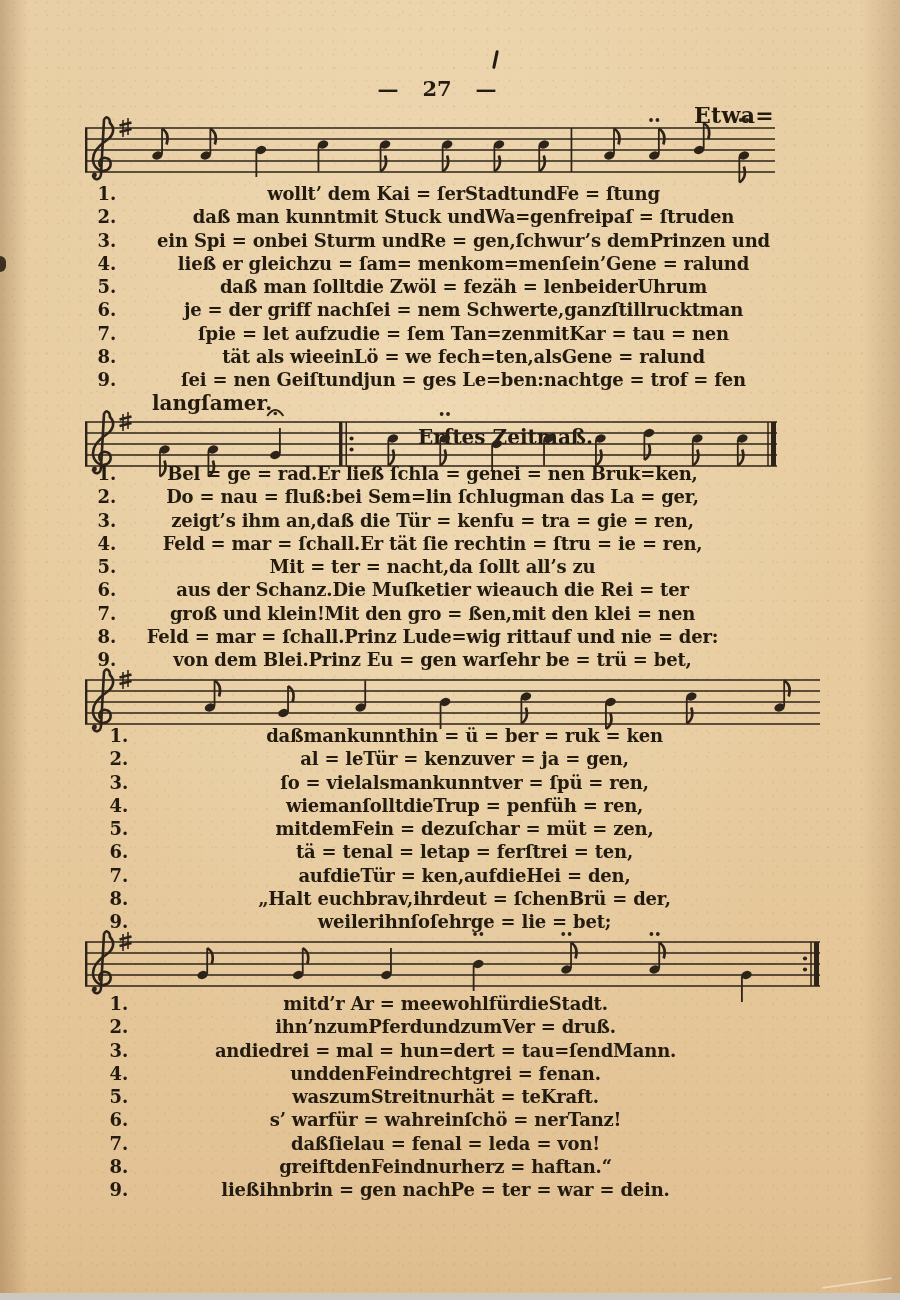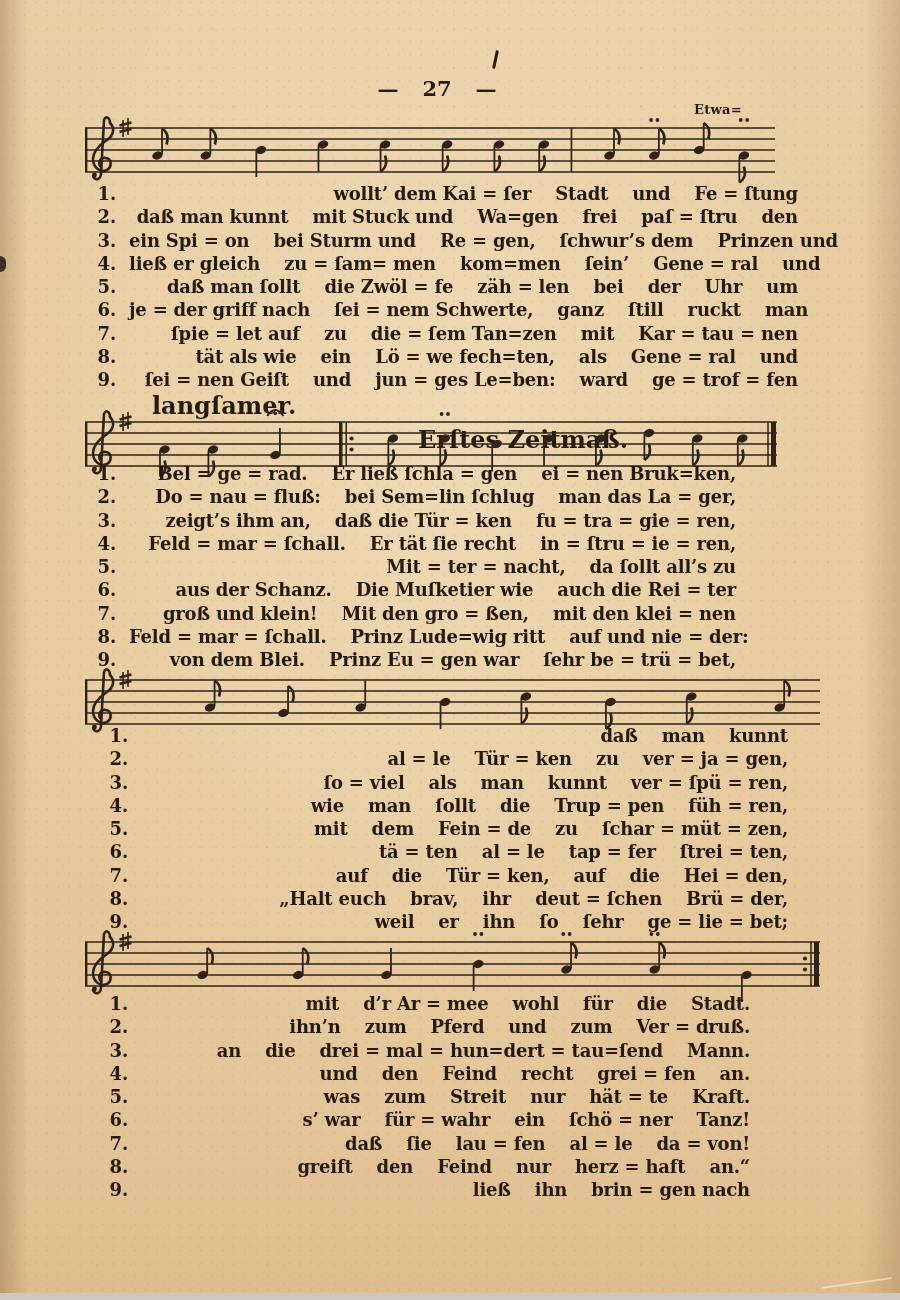--- a/index.html
+++ b/index.html
@@ -24,30 +24,30 @@
   .page-number-row{
     position:absolute;left:337px;top:76px;width:200px;
     display:flex;justify-content:center;align-items:baseline;gap:24px;
     font-size:21px;font-weight:bold;color:#241b10;
   }
   .stray-mark{
     position:absolute;left:494px;top:50px;width:3px;height:19px;background:#241b10;
     transform:rotate(12deg);border-radius:2px;
   }
   .top-right-label{
-    position:absolute;left:694px;top:102px;font-size:13px;font-weight:bold;color:#241b10;letter-spacing:0.3px;
+    position:absolute;left:694px;top:102px;font-size:22px;font-weight:bold;color:#241b10;letter-spacing:0.3px;
   }
-  .tempo-label{position:absolute;font-size:24px;font-weight:bold;color:#241b10;}
+  .tempo-label{position:absolute;font-size:20px;font-weight:bold;color:#241b10;}
   #label-slower{left:152px;top:391px;}
   #label-first-tempo{left:418px;top:390px;margin-top:35px;}
   .staff-svg{position:absolute;pointer-events:none;}
   .verse-block{position:absolute;color:#241b10;font-size:18px;font-weight:bold;letter-spacing:-0.2px;}
   .vrow{display:flex;}
   .vnum{flex:0 0 30px;text-align:right;margin-right:13px;line-height:23.3px;}
-  .vsegs{flex:1;display:flex;justify-content:flex-end;line-height:23.3px;gap:24px;}
+  .vsegs{flex:1;display:flex;justify-content:center;line-height:23.3px;}
   .vseg{white-space:pre;}
   #verse-block-0{left:86px;top:182px;width:712px;}
   #verse-block-1{left:86px;top:462px;width:650px;}
   #verse-block-2{left:98px;top:724px;width:690px;}
   #verse-block-3{left:98px;top:992px;width:652px;}
 </style>
 </head>
 <body>
 
 <div class="page">
@@ -235,21 +235,21 @@
           <span class="vseg">Gene = ral</span>
           <span class="vseg">und</span>
         </span>
       </div>
       <div class="vrow">
         <span class="vnum">9.</span>
         <span class="vsegs">
           <span class="vseg">ſei = nen Geiſt</span>
           <span class="vseg">und</span>
           <span class="vseg">jun = ges Le=ben:</span>
-          <span class="vseg">ward</span>
+          <span class="vseg">nacht</span>
           <span class="vseg">ge = trof = fen</span>
         </span>
       </div>
     </div>
 
   <div class="tempo-label" id="label-slower">langſamer.</div>
   <div class="tempo-label" id="label-first-tempo">Erſtes Zeitmaß.</div>
 
   <svg class="staff-svg" style="left:85px;top:406px;width:692px;height:76px;" viewBox="0 0 692 76">
       <line x1="0" y1="16" x2="692" y2="16" stroke="#2e2318" stroke-width="1.3"></line>
@@ -471,20 +471,21 @@
       </g>
     </svg>
 
   <div class="verse-block" id="verse-block-2">
       <div class="vrow">
         <span class="vnum">1.</span>
         <span class="vsegs">
           <span class="vseg">daß</span>
           <span class="vseg">man</span>
           <span class="vseg">kunnt</span>
+          <span class="vseg">hin = ü = ber = ruk = ken</span>
         </span>
       </div>
       <div class="vrow">
         <span class="vnum">2.</span>
         <span class="vsegs">
           <span class="vseg">al = le</span>
           <span class="vseg">Tür = ken</span>
           <span class="vseg">zu</span>
           <span class="vseg">ver = ja = gen,</span>
         </span>
@@ -717,20 +718,21 @@
           <span class="vseg">herz = haft</span>
           <span class="vseg">an.“</span>
         </span>
       </div>
       <div class="vrow">
         <span class="vnum">9.</span>
         <span class="vsegs">
           <span class="vseg">ließ</span>
           <span class="vseg">ihn</span>
           <span class="vseg">brin = gen nach</span>
+          <span class="vseg">Pe = ter = war = dein.</span>
         </span>
       </div>
     </div>
 
   <div class="edge-nub"></div>
   <div class="scratch"></div>
   <div class="bottom-strip"></div>
 </div>
 
 </body></html>

